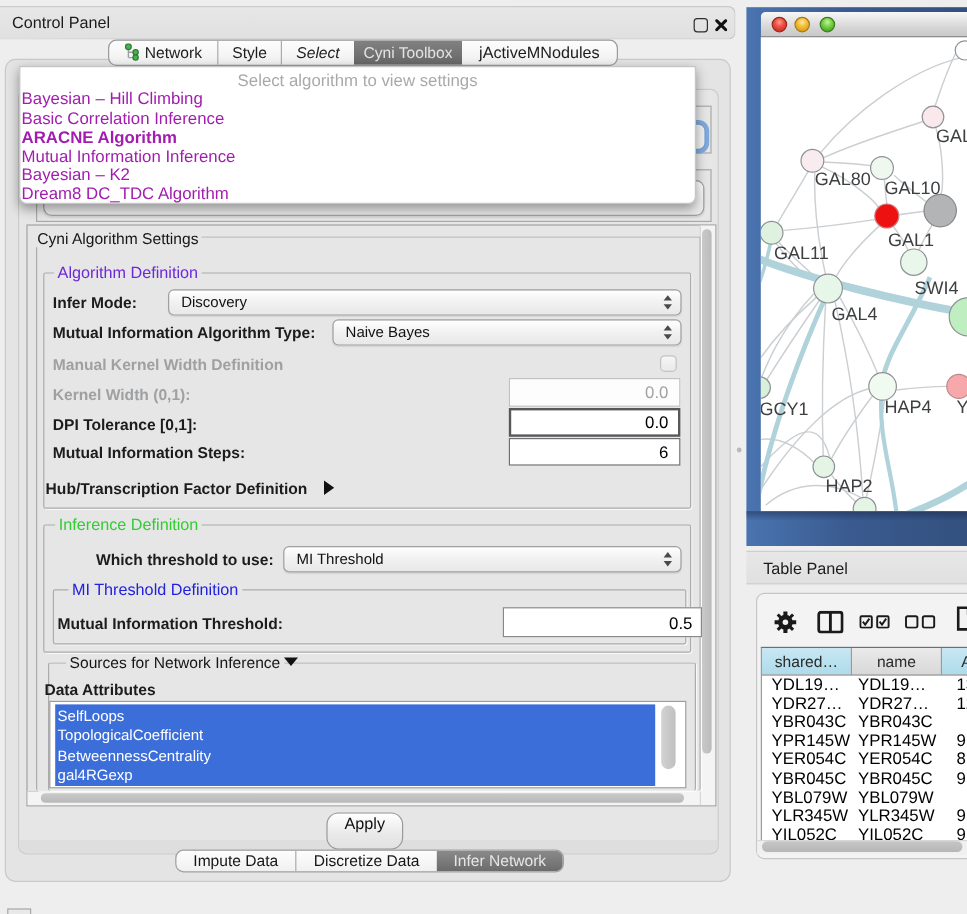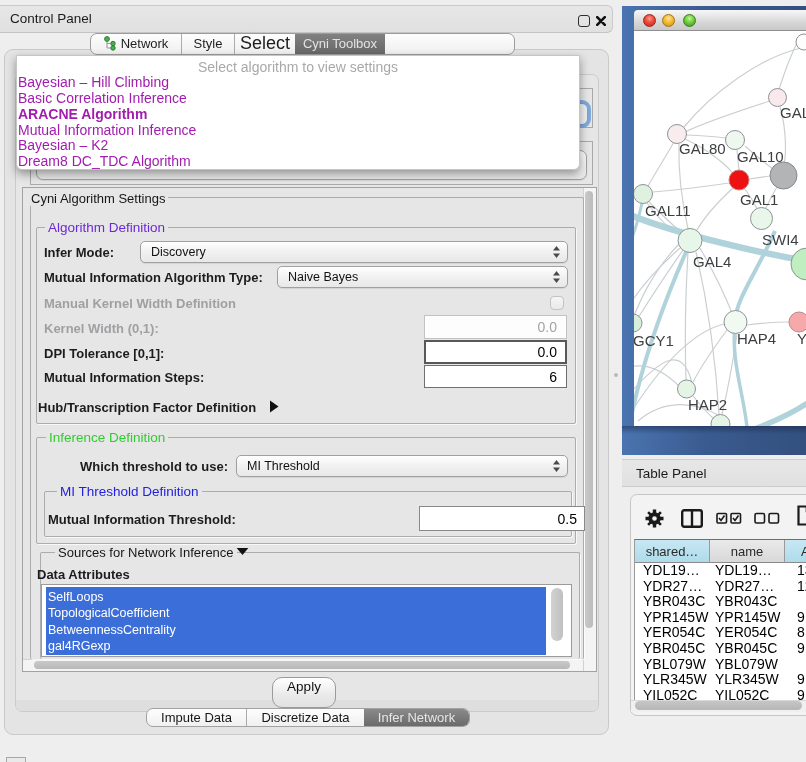--- a/index.html
+++ b/index.html
@@ -32,22 +32,23 @@
 <div class="abs" style="left:90px;top:33px;width:425px;height:21.5px;border:1px solid #9c9c9d;border-radius:7px;background:linear-gradient(#fdfdfd,#efeff0);box-sizing:border-box;overflow:hidden;display:flex;">
  <div style="width:90px;display:flex;align-items:center;justify-content:center;border-right:1px solid #ababac;font-size:13px;color:#1d1d1d;">
   <svg width="12" height="15" viewBox="0 0 12 15" style="margin-right:5px;">
         <path d="M3 3 L3 12 M3 7.5 L9 7.5 M3 12 L9 12" stroke="#9aa0a6" stroke-width="1.2" fill="none"></path>
         <circle cx="3" cy="3" r="2.4" fill="#4caf50" stroke="#2e7d32" stroke-width="1"></circle>
         <circle cx="9" cy="7.5" r="2.2" fill="#4caf50" stroke="#2e7d32" stroke-width="1"></circle>
         <circle cx="9" cy="12" r="2.2" fill="#4caf50" stroke="#2e7d32" stroke-width="1"></circle>
       </svg>
   Network</div>
  <div style="width:52px;display:flex;align-items:center;justify-content:center;border-right:1px solid #ababac;font-size:13px;color:#1d1d1d;">Style</div>
- <div style="width:60px;display:flex;align-items:center;justify-content:center;font-size:18px;color:#1d1d1d;">Select</div>
+ <div style="width:60px;display:flex;align-items:center;justify-content:center;font-size:13px;color:#1d1d1d;font-style:italic;">Select</div>
  <div style="width:90px;display:flex;align-items:center;justify-content:center;font-size:13px;color:#e3e3e3;background:linear-gradient(#818181,#676768);">Cyni Toolbox</div>
+ <div style="flex:1;display:flex;align-items:center;justify-content:center;font-size:13.5px;color:#1d1d1d;">jActiveMNodules</div>
 </div>
 
 <div class="abs" style="left:30px;top:88px;width:563px;height:40px;border:1px solid #a9a9aa;box-sizing:border-box;"></div>
 <div class="abs" style="left:36px;top:103px;width:552px;height:22px;border-radius:6px;background:#f0f0f1;box-shadow:0 0 0 3px #7fa9dc;border:1px solid #76a1d4;box-sizing:border-box;"></div>
 <div class="abs" style="left:30px;top:141px;width:563px;height:44px;border:1px solid #a9a9aa;box-sizing:border-box;"></div>
 <div class="combo" style="left:36px;top:150px;width:549px;height:28px;border-radius:7px;"></div>
 
 <div class="abs" style="left:22px;top:187px;width:575px;height:485px;background:#e6e6e7;border:1px solid #a2a2a3;box-sizing:border-box;"></div>
 
 <div class="abs" style="left:583px;top:188px;width:13px;height:483px;background:#f4f4f5;border-left:1px solid #d2d2d3;box-sizing:border-box;"></div>

